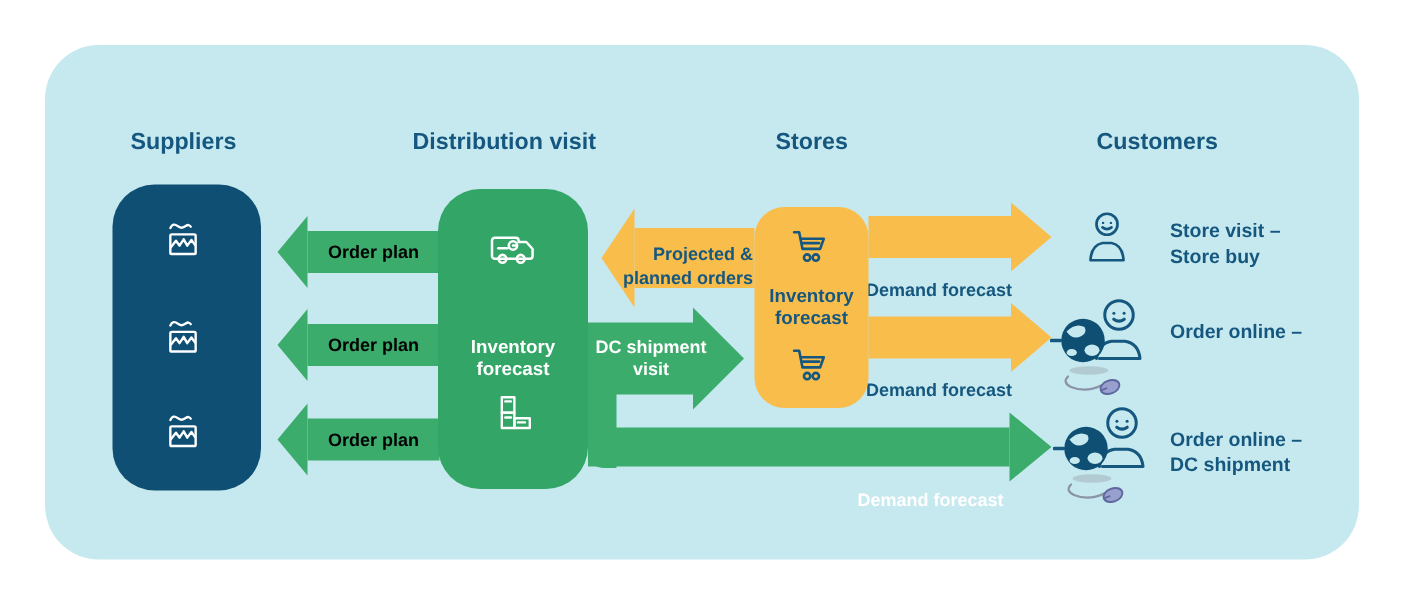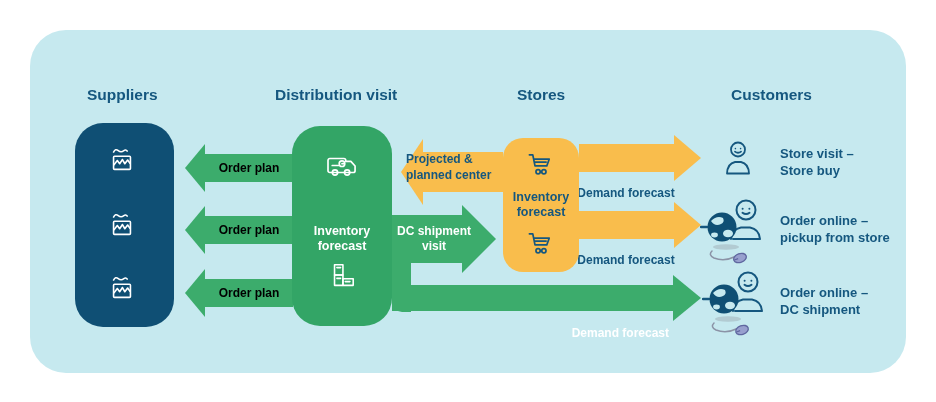--- a/index.html
+++ b/index.html
@@ -52,23 +52,23 @@
   <div class="abs body-green" style="left:20px;top:10px;width:88px;height:28px;line-height:28px;">Order plan</div>
 </div>
 <div class="abs" style="left:185px;top:269px;width:108px;height:48px;">
   <div class="abs" style="left:0;top:0;width:0;height:0;border-top:24px solid transparent;border-bottom:24px solid transparent;border-right:20px solid var(--agreen);"></div>
   <div class="abs body-green" style="left:20px;top:10px;width:88px;height:28px;line-height:28px;">Order plan</div>
 </div>
 
 <div class="abs" style="left:401px;top:139px;width:102px;height:66px;">
   <div class="abs" style="left:0;top:0;width:0;height:0;border-top:33px solid transparent;border-bottom:33px solid transparent;border-right:22px solid var(--yellow);"></div>
   <div class="abs" style="left:22px;top:13px;width:80px;height:40px;background:var(--yellow);"></div>
-  <div class="abs" style="left:5px;top:13px;width:96px;text-align:left;color:var(--navytext);font-weight:bold;font-size:12px;line-height:15.5px;">
+  <div class="abs" style="left:5px;top:23px;width:96px;text-align:right;color:var(--navytext);font-weight:bold;font-size:12px;line-height:15.5px;">
     <div>Projected &amp;</div>
-    <div>planned center</div>
+    <div>planned orders</div>
   </div>
 </div>
 
 <div class="abs" style="left:392px;top:205px;width:104px;height:68px;">
   <div class="abs" style="left:0;top:10px;width:70px;height:48px;background:var(--agreen);"></div>
   <div class="abs" style="left:70px;top:0;width:0;height:0;border-top:34px solid transparent;border-bottom:34px solid transparent;border-left:34px solid var(--agreen);"></div>
   <div class="abs" style="left:0;top:19px;width:84px;text-align:center;color:#fff;font-weight:bold;font-size:12px;line-height:15px;">
     <div>DC shipment</div>
     <div>visit</div>
   </div>
@@ -181,21 +181,20 @@
     <ellipse cx="14.5" cy="40" rx="3.4" ry="2.4" fill="#C6E9EF"></ellipse>
     <path d="M34 62 q-10 5 -20 1 q-6 -3 -2 -7" stroke="#8B93A6" stroke-width="1.5" stroke-linecap="round"></path>
     <g transform="rotate(-20 40 63)">
       <ellipse cx="40" cy="63" rx="6.5" ry="4.4" fill="#98A0CE" stroke="#5F679F" stroke-width="1.3"></ellipse>
       <path d="M34 63 h4" stroke="#5F679F" stroke-width="1.2"></path>
     </g>
   </svg>
 </div>
 <div class="abs cust-label" style="left:780px;top:213px;">
   <div>Order online –</div>
-  <div>pickup from store</div>
 </div>
 
 <div class="abs" style="left:702px;top:267px;">
   <svg width="66" height="72" viewBox="0 0 66 72" fill="none">
     <path d="M1 32 h6" stroke="#15577F" stroke-width="2.4" stroke-linecap="round"></path>
     <g stroke="#15577F" stroke-width="2" stroke-linecap="round" stroke-linejoin="round">
       <circle cx="46" cy="15" r="9.5"></circle>
       <circle cx="42.6" cy="13.8" r="1" fill="#15577F" stroke="none"></circle>
       <circle cx="49.4" cy="13.8" r="1" fill="#15577F" stroke="none"></circle>
       <path d="M42.5 17.8 q3.5 2.6 7 0"></path>

